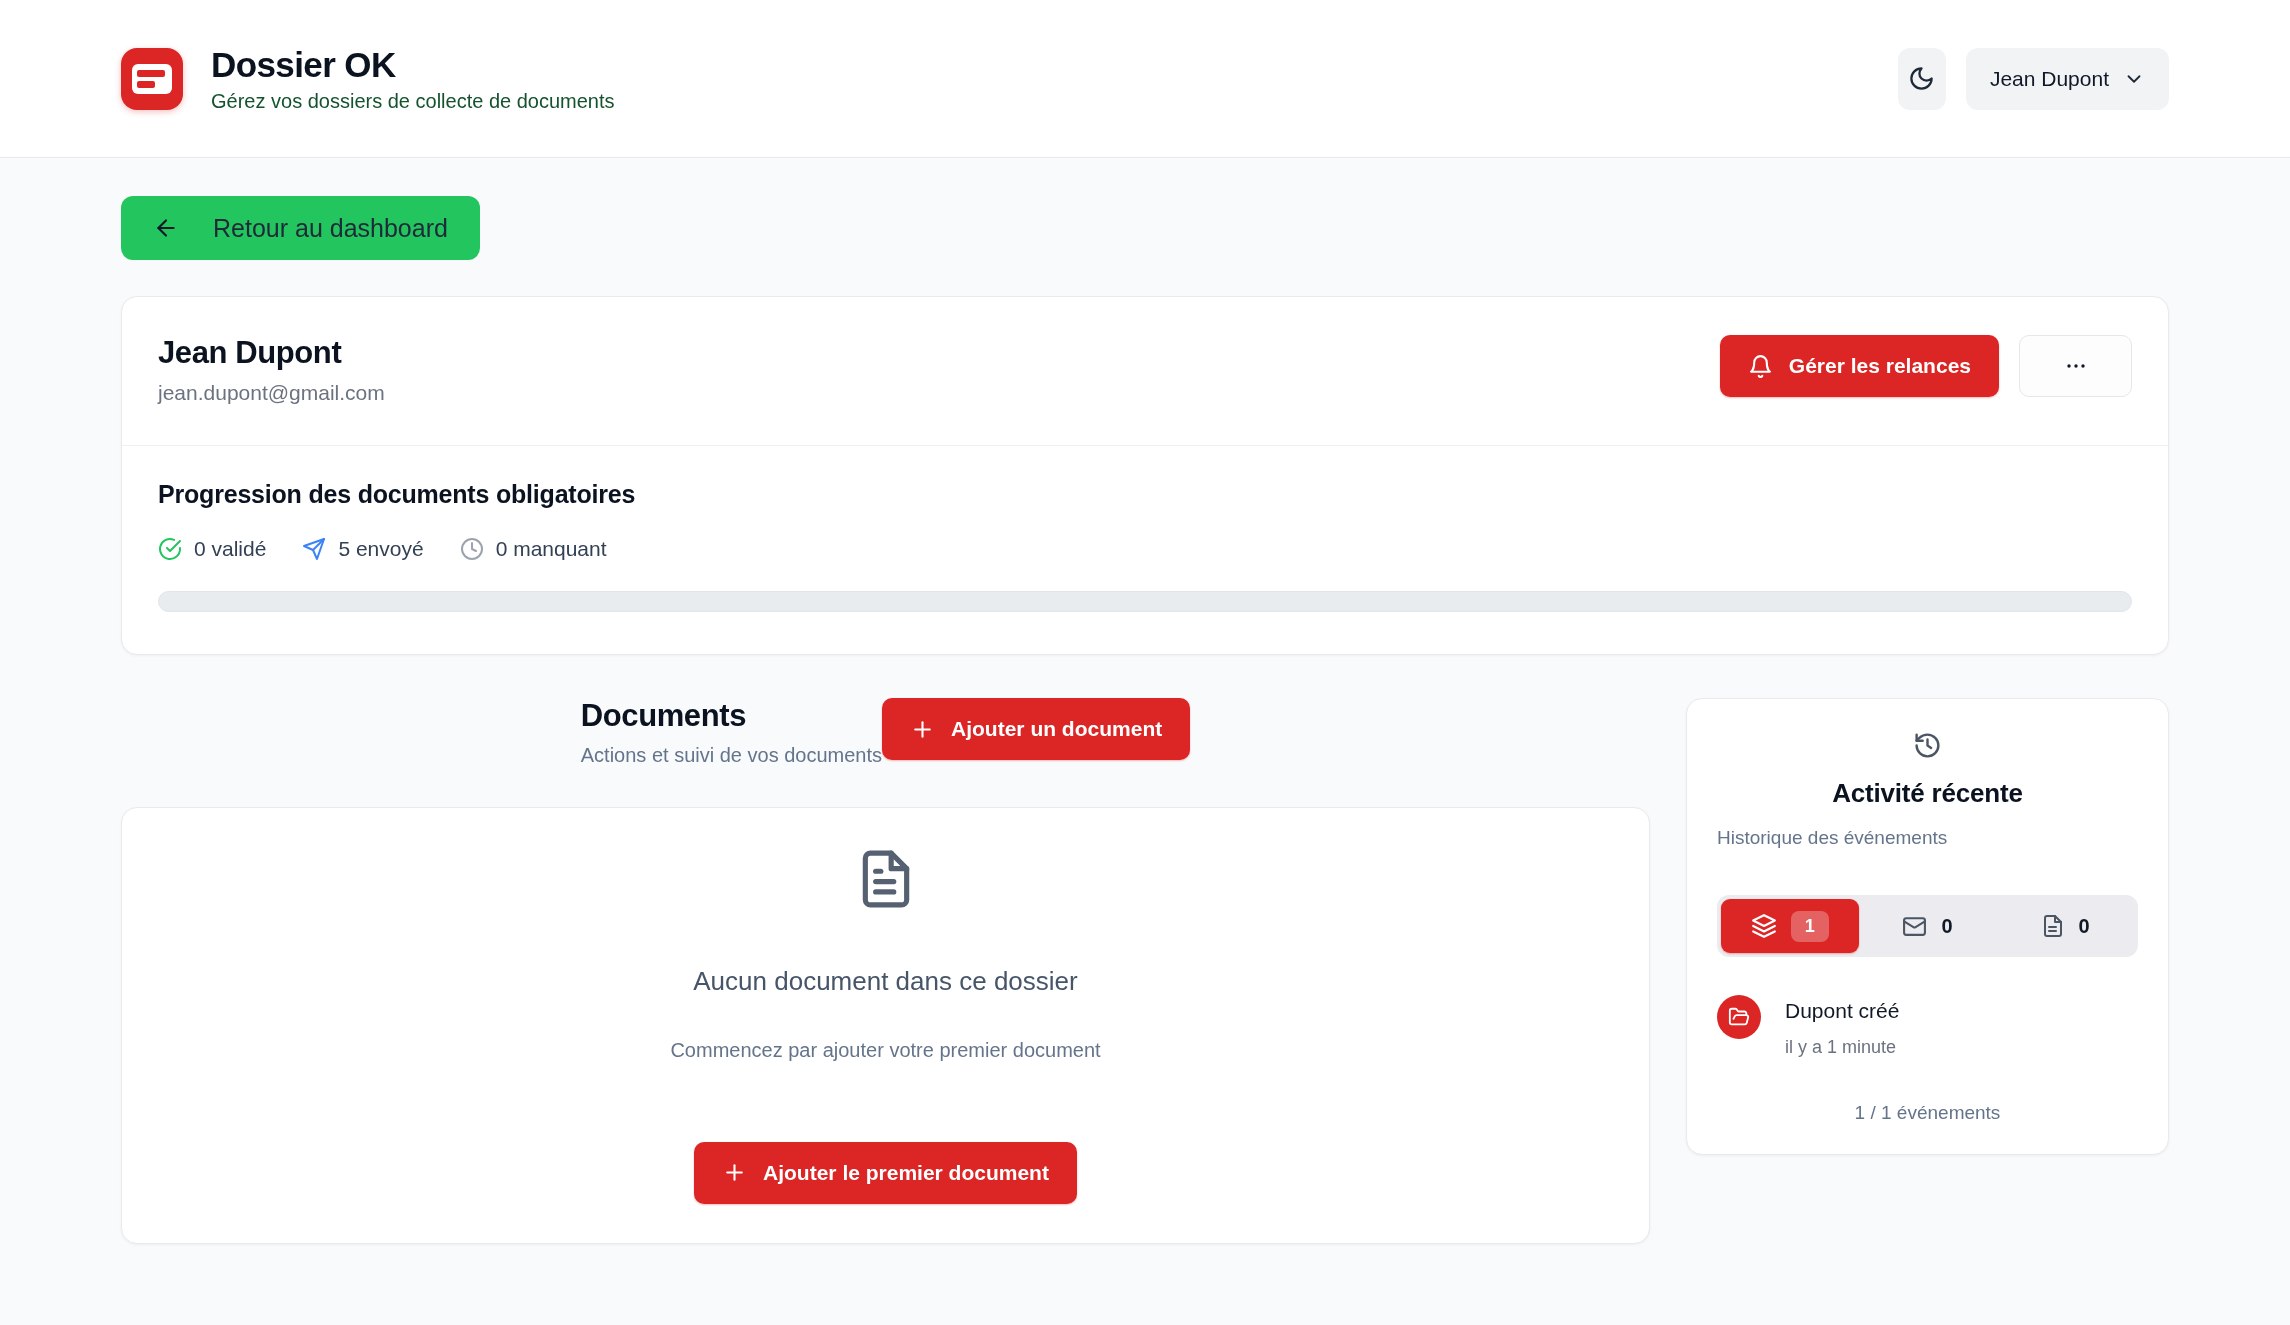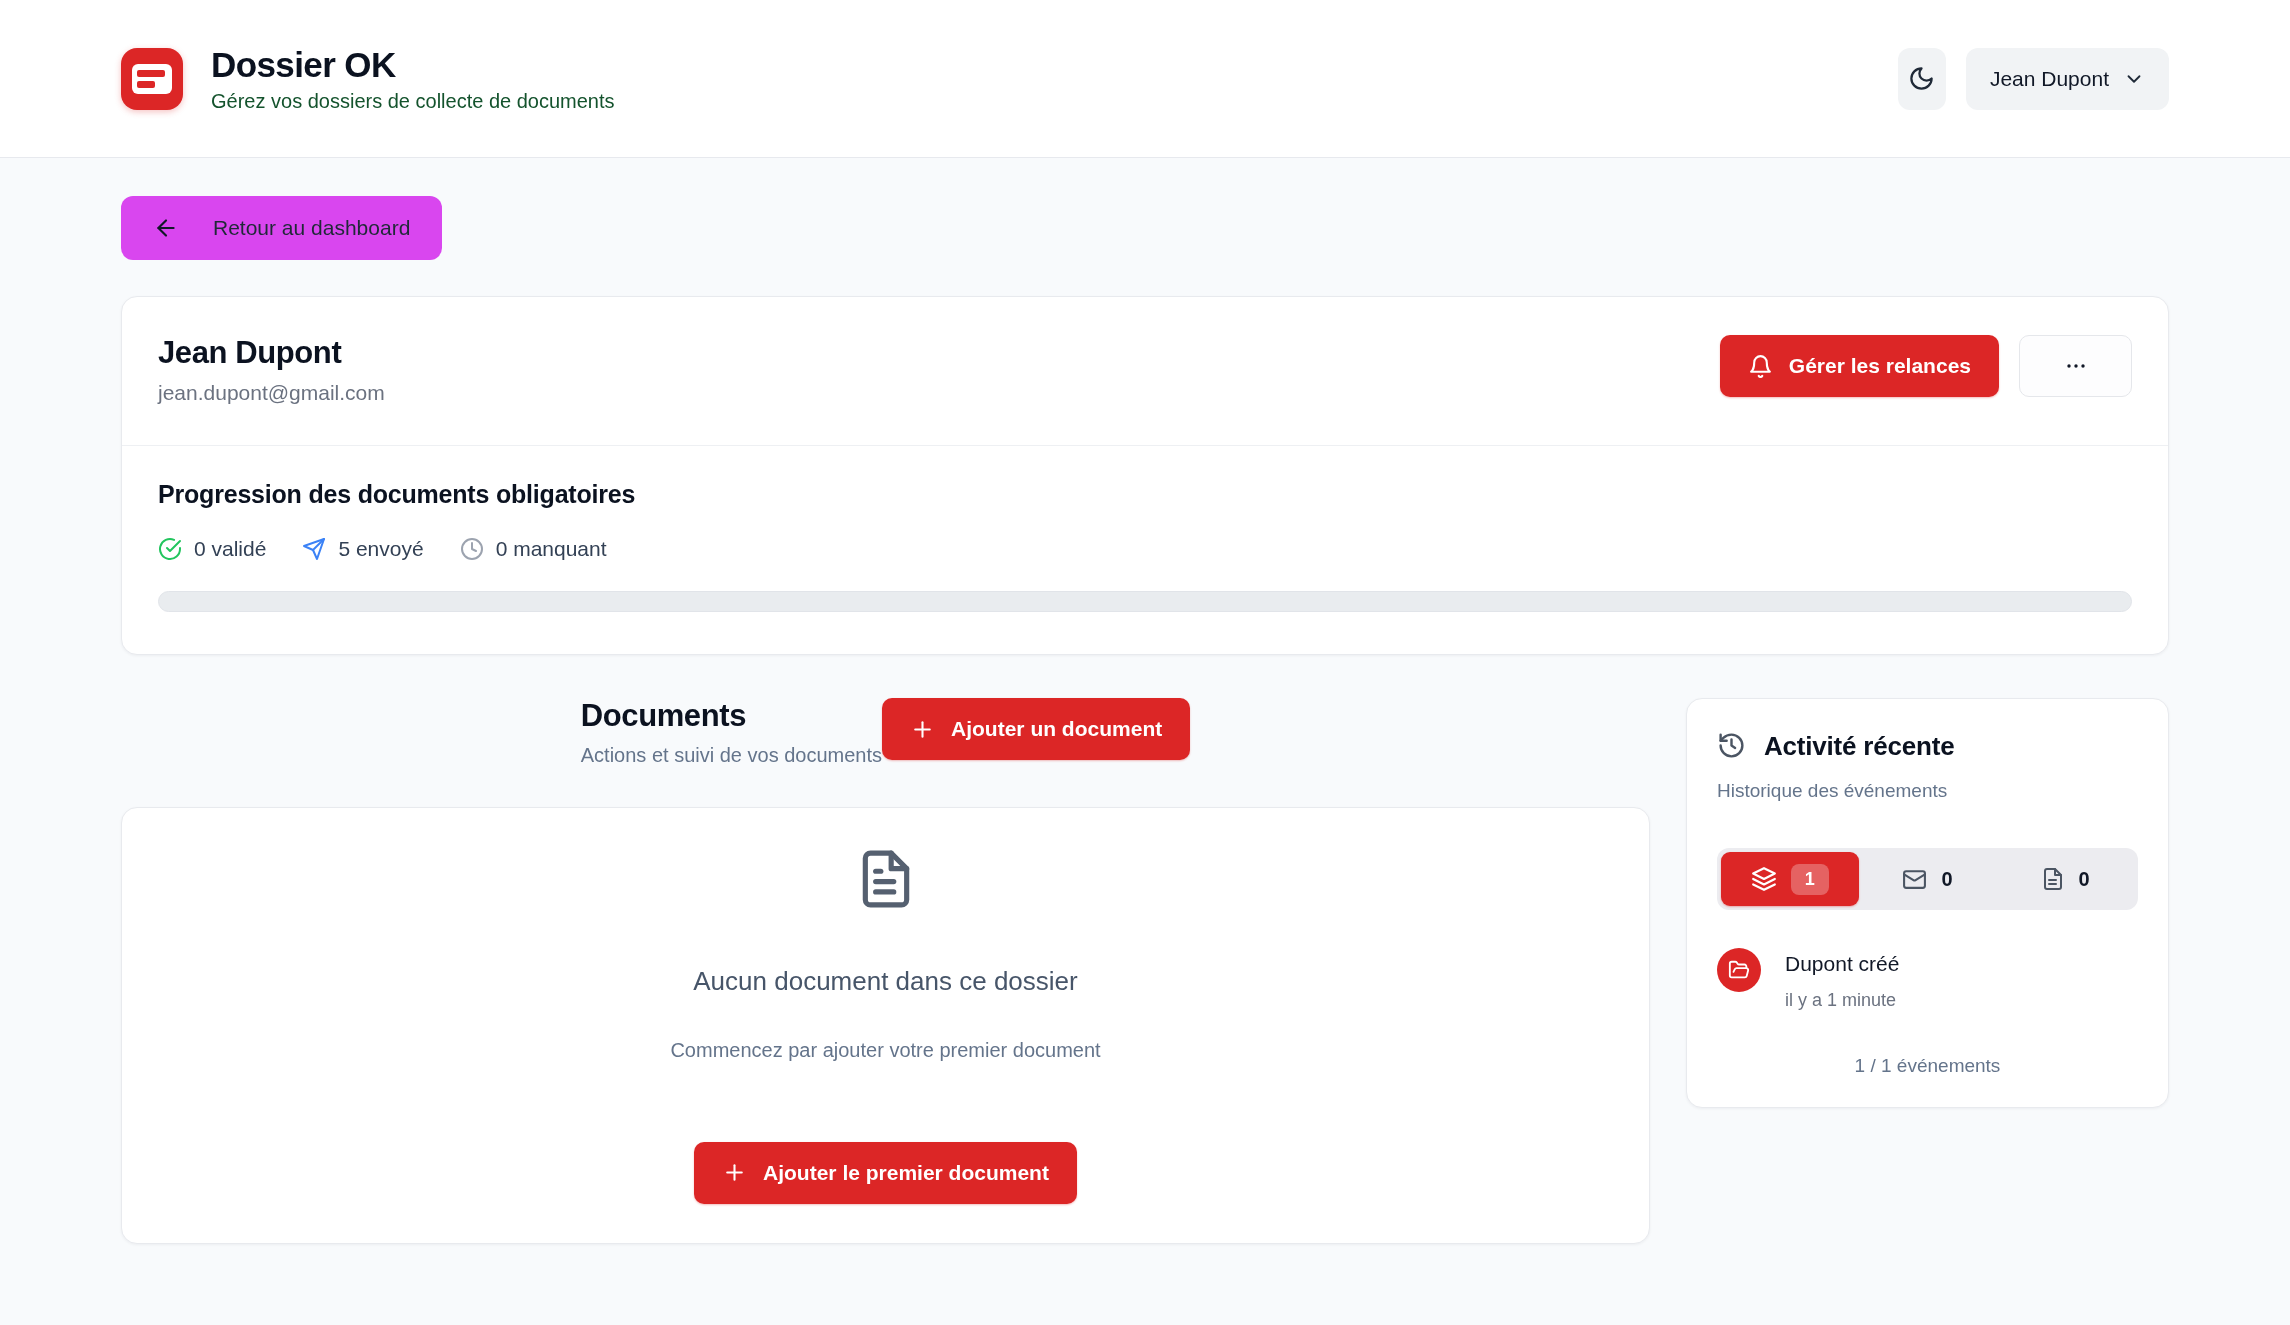--- a/index.html
+++ b/index.html
@@ -39,23 +39,23 @@
   }
   .user-btn {
     height:62px; border:none; border-radius:12px; background:#f1f3f5;
     display:flex; align-items:center; gap:14px; padding:0 24px;
     font-family:inherit; font-size:21px; font-weight:500; color:#111827; cursor:pointer;
   }
 
   
   .main { padding:38px 121px 0; }
   .back-btn {
-    height:64px; border:none; border-radius:12px; background:#d946ef;
+    height:64px; border:none; border-radius:12px; background:#22c55e;
     display:flex; align-items:center; gap:34px; padding:0 32px;
-    font-family:inherit; font-size:21px; font-weight:500; color:#1f2937; cursor:pointer;
+    font-family:inherit; font-size:25px; font-weight:500; color:#1f2937; cursor:pointer;
   }
 
   .card {
     background:#ffffff; border:1px solid #e8eaee; border-radius:16px;
     box-shadow:0 1px 3px rgba(16,24,40,.05);
   }
 
   
   .client-card { margin-top:36px; padding:38px 36px 42px; }
   .client-top { display:flex; align-items:flex-start; justify-content:space-between; }
@@ -89,21 +89,21 @@
   .docs-title { font-size:31px; font-weight:800; letter-spacing:-0.4px; color:#0b1220; }
   .docs-subtitle { font-size:20px; color:#64748b; margin-top:10px; }
   .docs-card { margin-top:40px; height:437px; display:flex; align-items:center; justify-content:center; }
   .empty-state { display:flex; flex-direction:column; align-items:center; text-align:center;gap:24px; }
   .empty-title { font-size:26px; font-weight:500; color:#475569; margin-top:32px; }
   .empty-subtitle { font-size:20px; color:#64748b; margin-top:18px; }
   .empty-state .btn-red { margin-top:56px; }
 
   
   .activity-card { width:483px; flex:none; padding:32px 30px 30px; }
-  .activity-header { display:flex; align-items:flex-start; gap:18px; }
+  .activity-header { display:flex; align-items:center; gap:18px;flex-direction:column; }
   .activity-title { font-size:26px; font-weight:700; letter-spacing:-0.2px; color:#0b1220; }
   .activity-subtitle { font-size:19px; color:#64748b; margin-top:18px; }
   .segmented {
     margin-top:46px; background:#ececf0; border-radius:12px; padding:4px;
     display:flex; height:62px;
   }
   .seg {
     flex:1; border:none; background:transparent; border-radius:9px;
     display:flex; align-items:center; justify-content:center; gap:14px;
     font-family:inherit; font-size:20px; font-weight:600; color:#111827; cursor:pointer;

